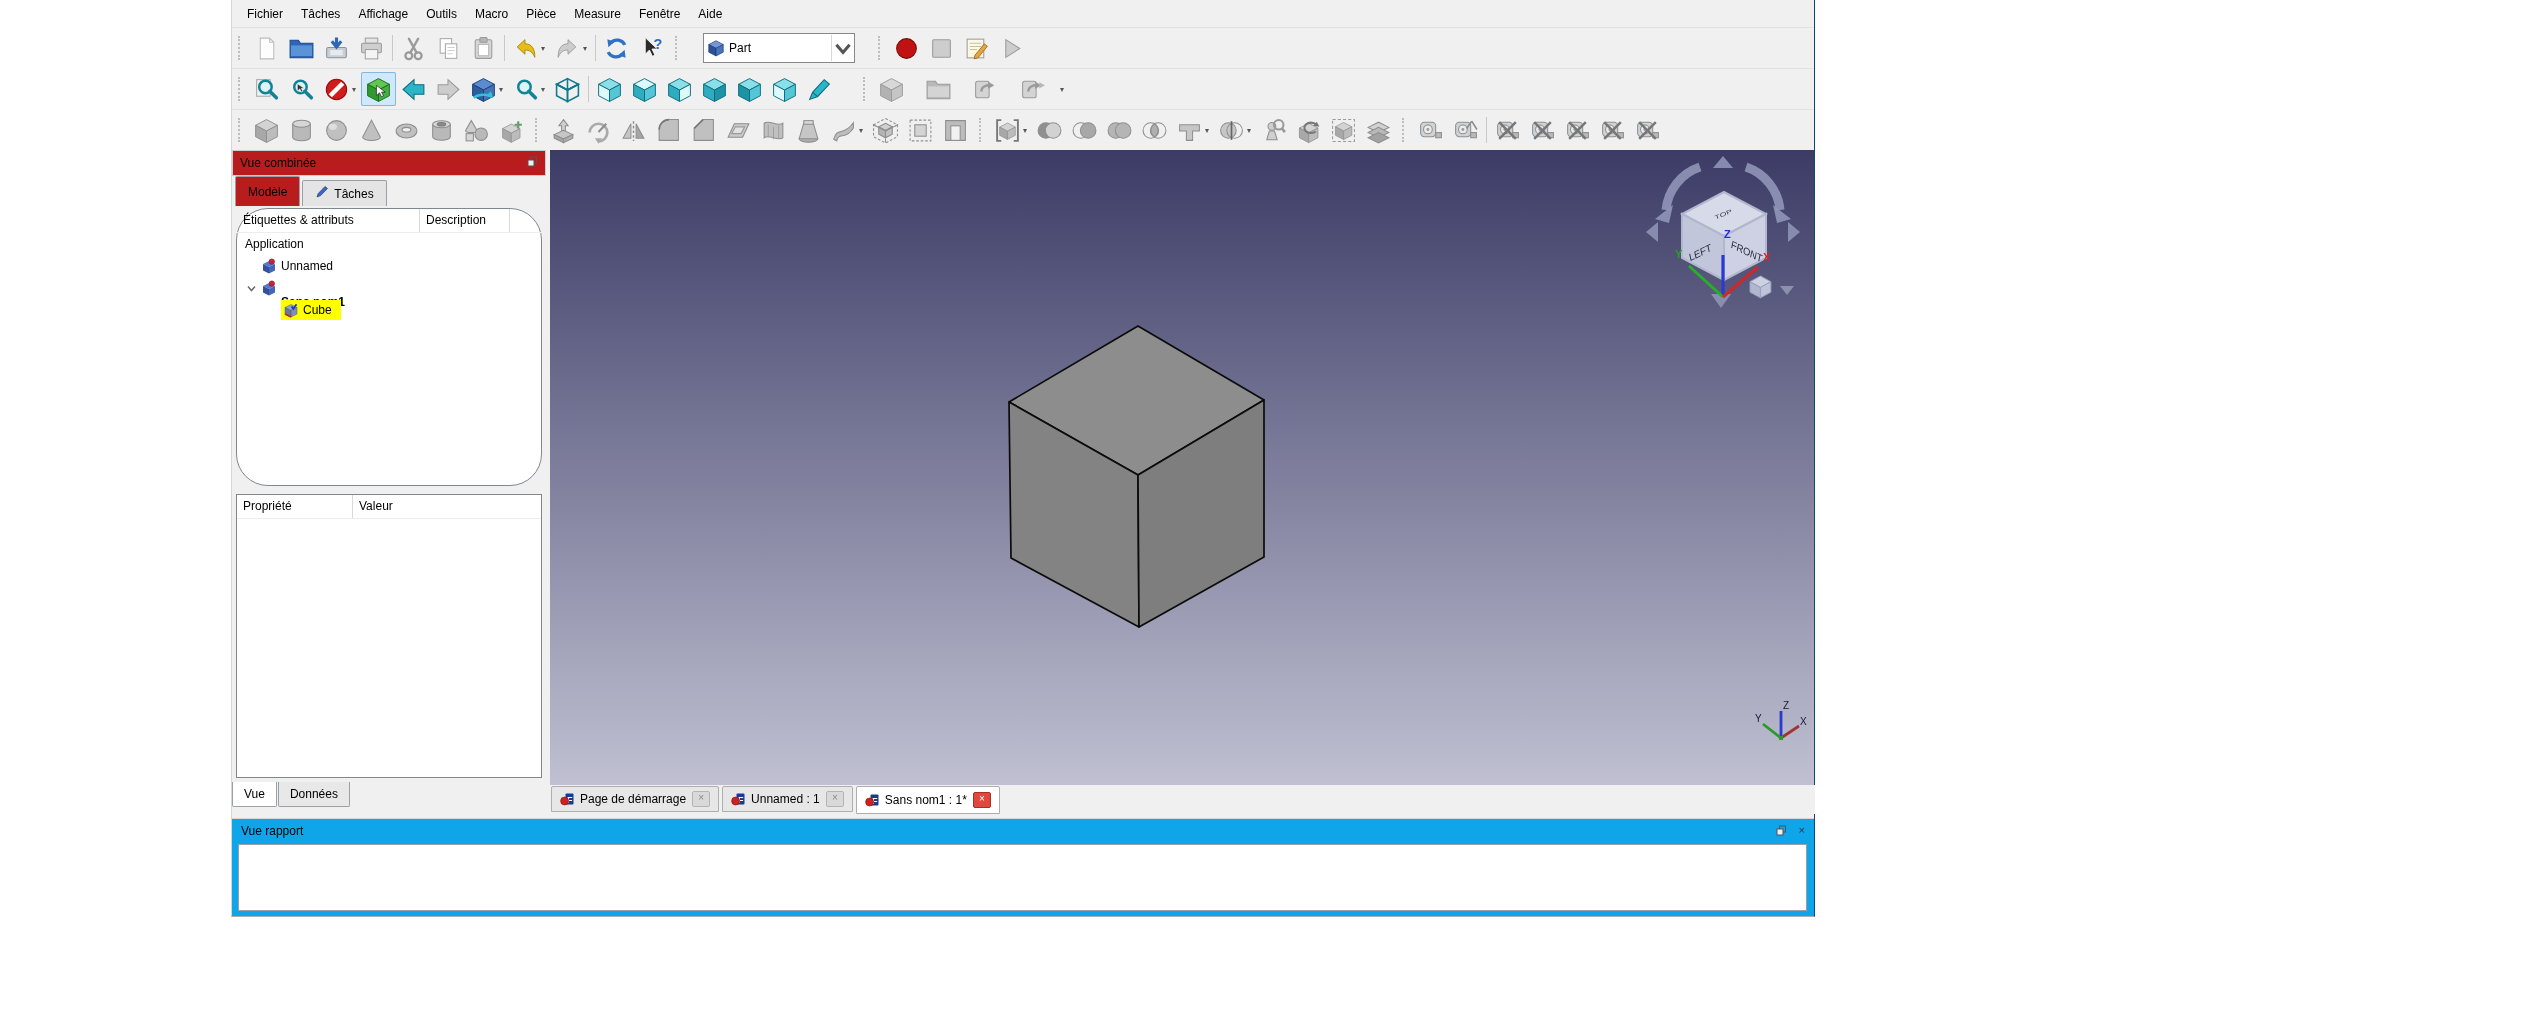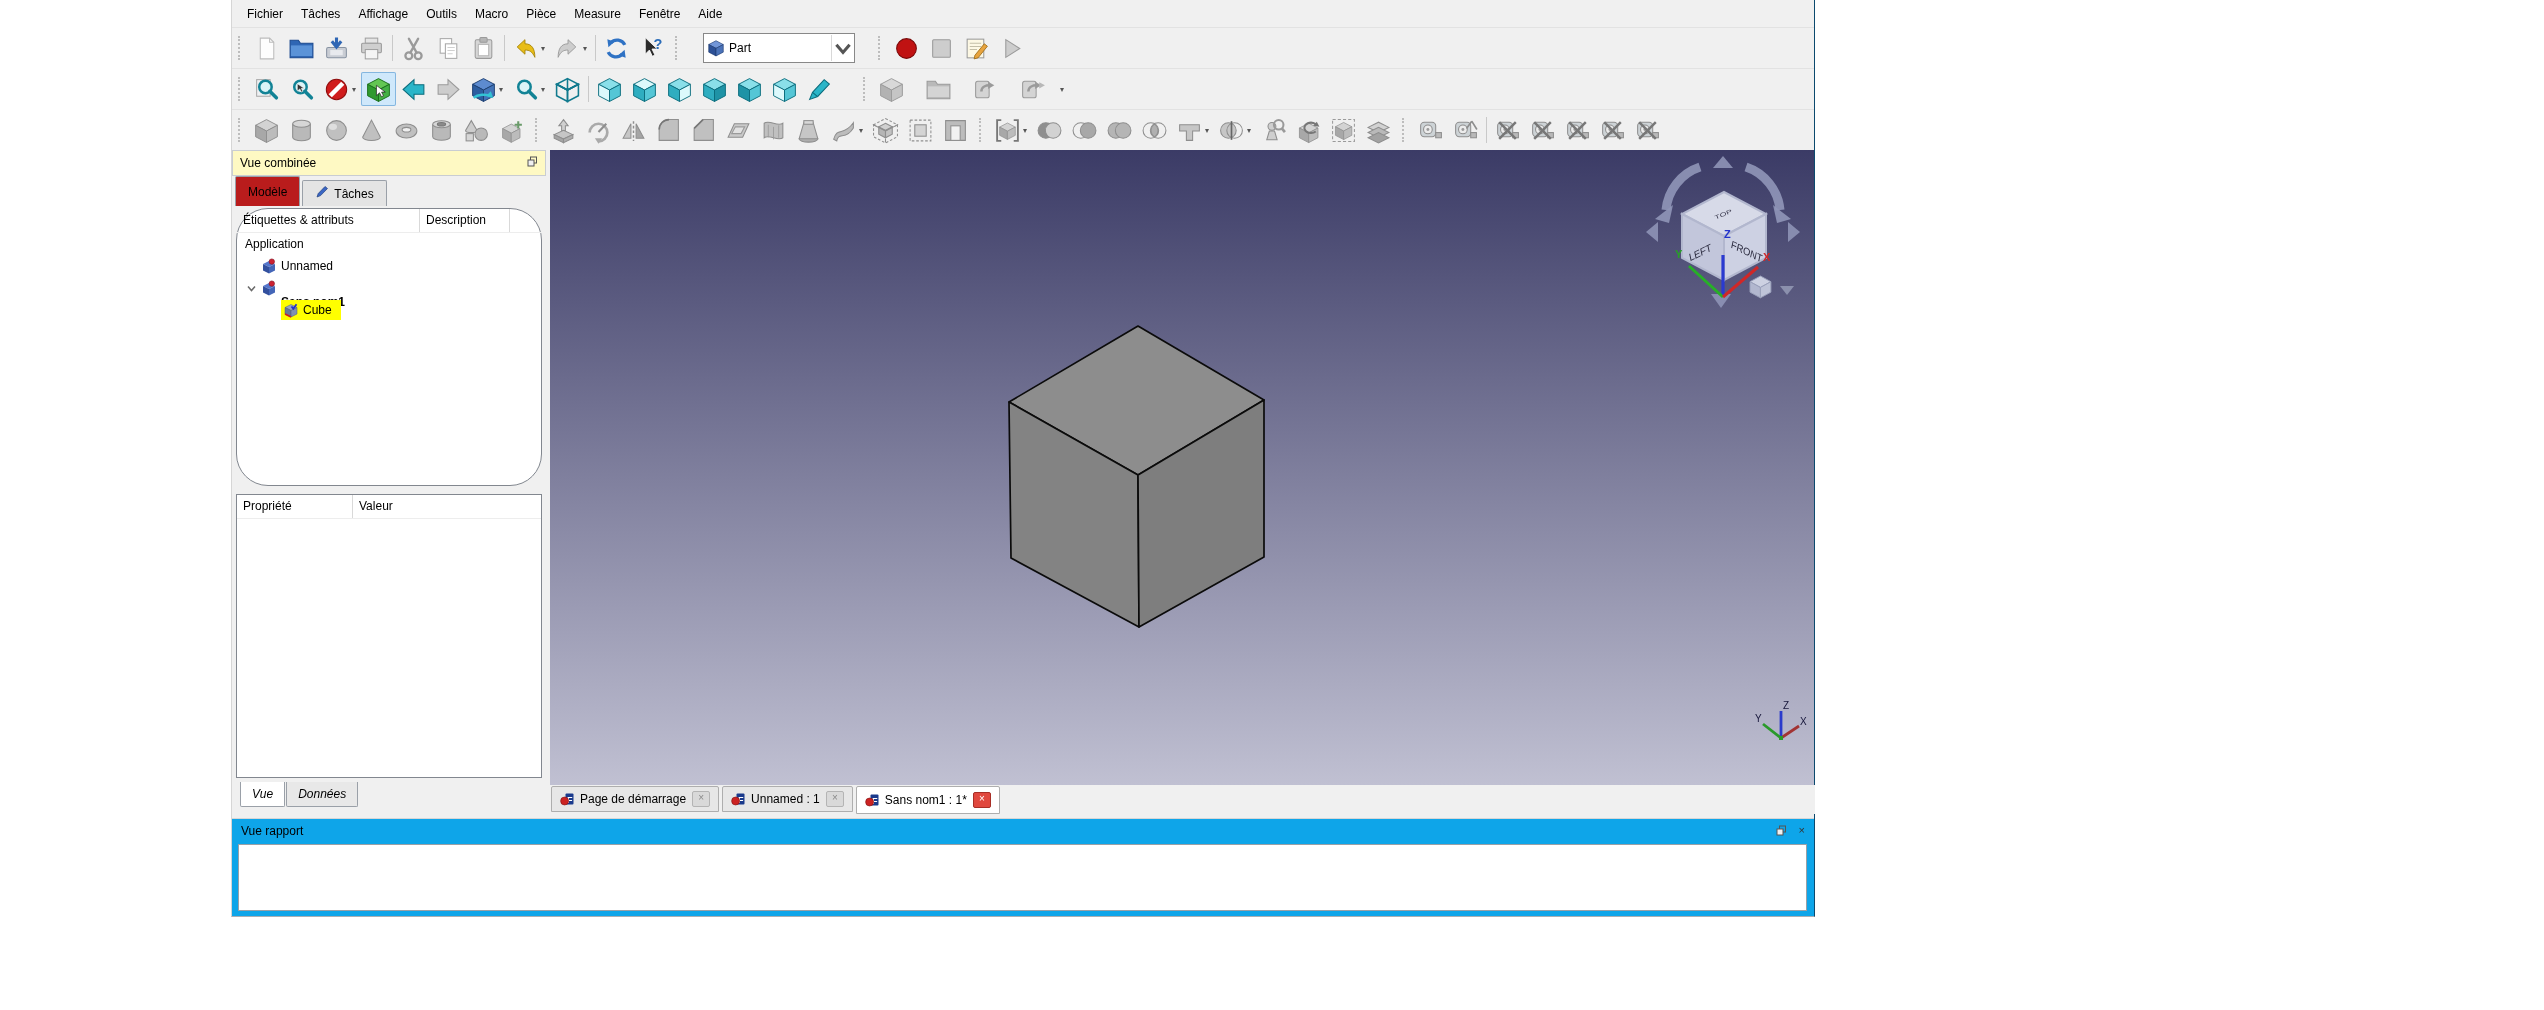--- a/index.html
+++ b/index.html
@@ -21,21 +21,21 @@
   .sep{width:1px;height:26px;background:#c9c9c9;margin:0 3px;flex:none;}
   .spread .tbtn{margin-right:12px;}
   .gap{margin-left:20px;}
   .combo{height:28px;background:#fff;border:1px solid #888;display:flex;align-items:center;
          width:150px;margin:0 17px;font-size:12px;flex:none;}
   .combo-icon svg{width:18px;height:18px;margin:0 4px 0 3px;display:block;}
   .combo-label{flex:1;}
   .combo-arrow{width:22px;height:26px;display:flex;align-items:center;justify-content:center;border-left:1px solid #d8d8d8;}
   
   .dock{position:absolute;left:0;top:150px;width:314px;height:662px;font-size:12px;}
-  .dock-title{height:24px;display:flex;align-items:center;padding:0 7px;background:#fef9c3;
+  .dock-title{height:24px;display:flex;align-items:center;padding:0 7px;background:#b91c1c;
               border:1px solid #c9cdd2;}
   .dock-title .t{flex:1;}
   .dock-tabs{display:flex;height:30px;align-items:flex-end;padding-left:3px;}
   .dtab{height:25px;display:flex;align-items:center;gap:5px;padding:0 12px;border:1px solid #9aa0a8;
         border-bottom:none;background:#e4e4e4;margin-right:2px;border-radius:2px 2px 0 0;}
   .dtab.active{background:#b91c1c;height:29px;}
   .dtab svg{width:14px;height:14px;}
   .tree-box,.prop-box{position:absolute;left:4px;right:4px;background:#fff;border:1px solid #82878f;}
   .tree-box{top:58px;height:276px;border-radius:32px;}
   .prop-box{top:344px;height:282px;}
@@ -49,21 +49,21 @@
   .tree-row .label{padding-left:2px;white-space:nowrap;}
   .bold{font-weight:bold;margin-top:28px;}
   .chev{width:11px;height:11px;margin:0 4px 0 9px;flex:none;}
   .chev svg{width:11px;height:11px;display:block;}
   .ticon{width:16px;height:16px;margin-right:2px;flex:none;}
   .ticon svg{width:16px;height:16px;display:block;}
   .sp0{width:6px;flex:none;}
   .sp1{width:24px;flex:none;}
   .sp2{width:44px;flex:none;}
   .selwrap{display:flex;align-items:center;background:#ffff00;height:20px;padding:0 9px 0 2px;}
-  .bottom-tabs{position:absolute;left:8px;top:632px;display:flex;font-style:italic;}
+  .bottom-tabs{position:absolute;left:0;top:632px;display:flex;}
   .btab{padding:5px 11px;border:1px solid #9aa0a8;background:#e8e8e8;border-top:none;margin-right:1px;border-radius:0 0 2px 2px;}
   .btab.active{background:#ffffff;}
   
   .viewport{position:absolute;left:318px;top:150px;width:1264px;height:635px;}
   .vp-svg{position:absolute;inset:0;width:100%;height:100%;display:block;}
   
   .mdi-bar{position:absolute;left:318px;top:785px;width:1264px;height:28px;background:#f0f0f0;
            display:flex;align-items:flex-start;padding:1px 0 0 1px;}
   .mdi-tab{height:24px;display:flex;align-items:center;padding:0 8px;background:#e7e7e7;
            border:1px solid #aeaeae;margin-right:3px;border-radius:2px 2px 0 0;font-size:12px;gap:6px;}

